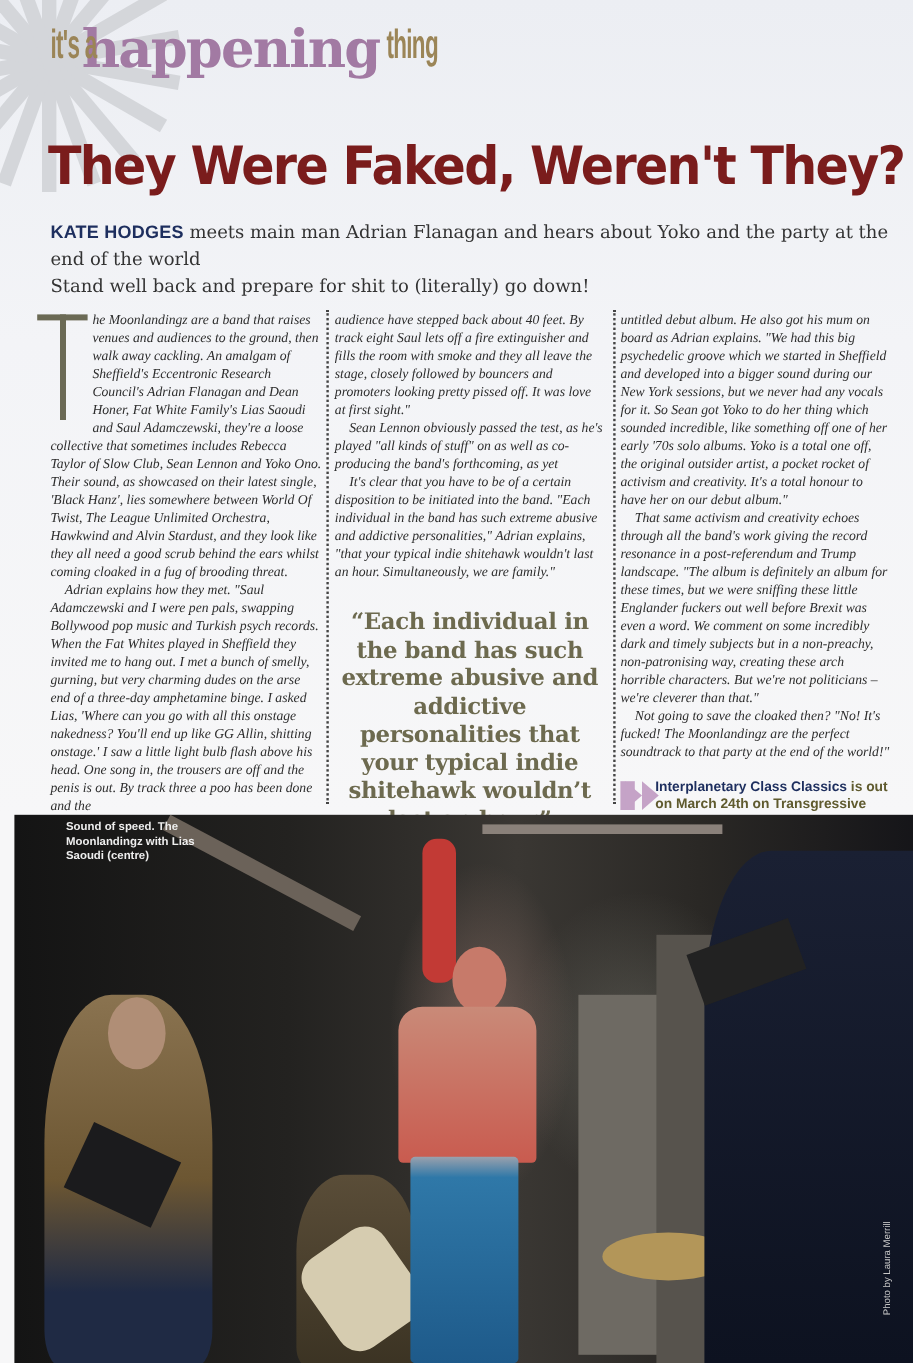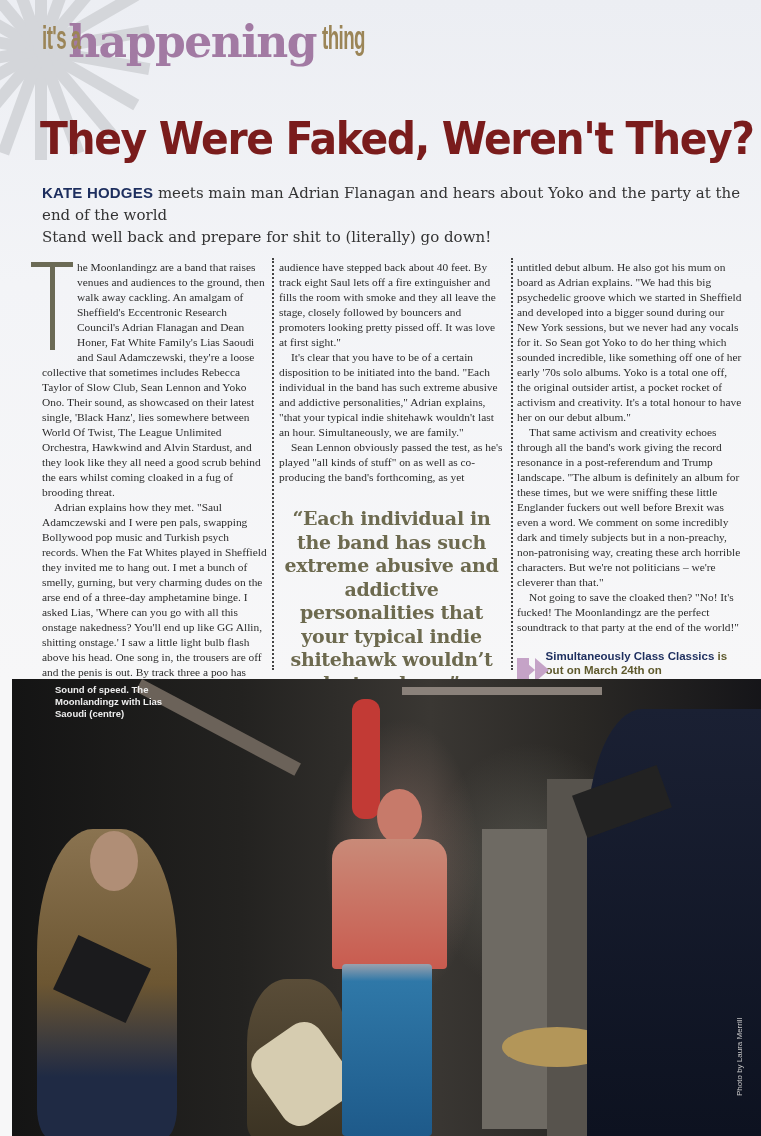--- a/index.html
+++ b/index.html
@@ -20,21 +20,21 @@
 
   
   .headline { position: absolute; left: 40px; top: 117px; width: 700px; font-family: "DejaVu Sans", sans-serif; font-weight: bold; color: #7a1c1c; font-size: 44px; letter-spacing: -1.5px; line-height: 1; transform: scaleX(0.93); transform-origin: left top; white-space: nowrap; }
 
   
   .standfirst { position: absolute; left: 42px; top: 182px; width: 700px; font-family: "DejaVu Serif", serif; font-size: 15px; line-height: 22px; color: #333; }
   .standfirst .byline { font-family: "Liberation Sans", sans-serif; font-weight: bold; color: #1d2e5e; letter-spacing: 0.2px; }
 
   
   .col { position: absolute; top: 260px; font-size: 11.4px; line-height: 15px; color: #2c2c2c; text-align: left; }
-  .col p { text-indent: 12px; }
+  .col p { text-indent: 12px; font-style: italic; }
   .col p.first { text-indent: 0; }
   .col1 { left: 42px; width: 226px; }
   .col2 { left: 279px; width: 225px; }
   .col3 { left: 517px; width: 225px; }
   .divider { position: absolute; top: 258px; height: 412px; border-left: 2px dotted #444; }
   .div1 { left: 272px; }
   .div2 { left: 511px; }
 
   .dropcap { float: left; width: 42px; height: 90px; position: relative; margin-right: 4px; margin-left: -11px; margin-top: 2px; }
   .dropcap .bar-h { position: absolute; left: 0; top: 0; width: 42px; height: 5px; background: #6b6a55; }
@@ -98,36 +98,36 @@
     <div class="dropcap">
       <div class="bar-h"></div>
         <div class="bar-v"></div>
     </div>
     <p class="first">he Moonlandingz are a band that raises venues and audiences to the ground, then walk away cackling. An amalgam of Sheffield's Eccentronic Research Council's Adrian Flanagan and Dean Honer, Fat White Family's Lias Saoudi and Saul Adamczewski, they're a loose collective that sometimes includes Rebecca Taylor of Slow Club, Sean Lennon and Yoko Ono. Their sound, as showcased on their latest single, 'Black Hanz', lies somewhere between World Of Twist, The League Unlimited Orchestra, Hawkwind and Alvin Stardust, and they look like they all need a good scrub behind the ears whilst coming cloaked in a fug of brooding threat.</p>
     <p>Adrian explains how they met. "Saul Adamczewski and I were pen pals, swapping Bollywood pop music and Turkish psych records. When the Fat Whites played in Sheffield they invited me to hang out. I met a bunch of smelly, gurning, but very charming dudes on the arse end of a three-day amphetamine binge. I asked Lias, 'Where can you go with all this onstage nakedness? You'll end up like GG Allin, shitting onstage.' I saw a little light bulb flash above his head. One song in, the trousers are off and the penis is out. By track three a poo has been done and the</p>
   </div>
 
   <div class="col col2">
     <p class="first">audience have stepped back about 40 feet. By track eight Saul lets off a fire extinguisher and fills the room with smoke and they all leave the stage, closely followed by bouncers and promoters looking pretty pissed off. It was love at first sight."</p>
+    <p>Sean Lennon obviously passed the test, as he's played "all kinds of stuff" on as well as co-producing the band's forthcoming, as yet</p>
     <p>It's clear that you have to be of a certain disposition to be initiated into the band. "Each individual in the band has such extreme abusive and addictive personalities," Adrian explains, "that your typical indie shitehawk wouldn't last an hour. Simultaneously, we are family."</p>
-    <p>Sean Lennon obviously passed the test, as he's played "all kinds of stuff" on as well as co-producing the band's forthcoming, as yet</p>
     <div class="pullquote">“Each individual in the band has such extreme abusive and addictive personalities that your typical indie shitehawk wouldn’t last an hour”</div>
   </div>
 
   <div class="col col3">
     <p class="first">untitled debut album. He also got his mum on board as Adrian explains. "We had this big psychedelic groove which we started in Sheffield and developed into a bigger sound during our New York sessions, but we never had any vocals for it. So Sean got Yoko to do her thing which sounded incredible, like something off one of her early '70s solo albums. Yoko is a total one off, the original outsider artist, a pocket rocket of activism and creativity. It's a total honour to have her on our debut album."</p>
     <p>That same activism and creativity echoes through all the band's work giving the record resonance in a post-referendum and Trump landscape. "The album is definitely an album for these times, but we were sniffing these little Englander fuckers out well before Brexit was even a word. We comment on some incredibly dark and timely subjects but in a non-preachy, non-patronising way, creating these arch horrible characters. But we're not politicians – we're cleverer than that."</p>
     <p>Not going to save the cloaked then? "No! It's fucked! The Moonlandingz are the perfect soundtrack to that party at the end of the world!"</p>
     <div class="plug">
       <div class="arrow">
         <div class="box"></div>
           <i class="b1"></i>
           <i class="b2"></i>
       </div>
-      <div class="txt"><span class="title">Simultaneously Class Classics</span><span> is out on March 24th on Transgressive</span></div>
+      <div class="txt"><span class="title">Interplanetary Class Classics</span><span> is out on March 24th on Transgressive</span></div>
     </div>
   </div>
 
   <div class="photo">
     <div class="truss" style="left:130px; top:0; width:180px; height:14px; transform: rotate(28deg); transform-origin:left top; background:#6b6259;"></div>
     <div class="truss" style="left:390px; top:8px; width:200px; height:8px; background:#8a817a;"></div>
     <div class="truss" style="left:470px; top:150px; width:70px; height:300px; background:#6e6a63;"></div>
     <div class="truss" style="left:535px; top:100px; width:80px; height:360px; background:#57534d;"></div>
 
     <div class="figure" style="left:25px; top:150px; width:140px; height:310px; background: linear-gradient(180deg, #8a7350 0%, #6c5632 50%, #1f2a44 80%);"></div>

